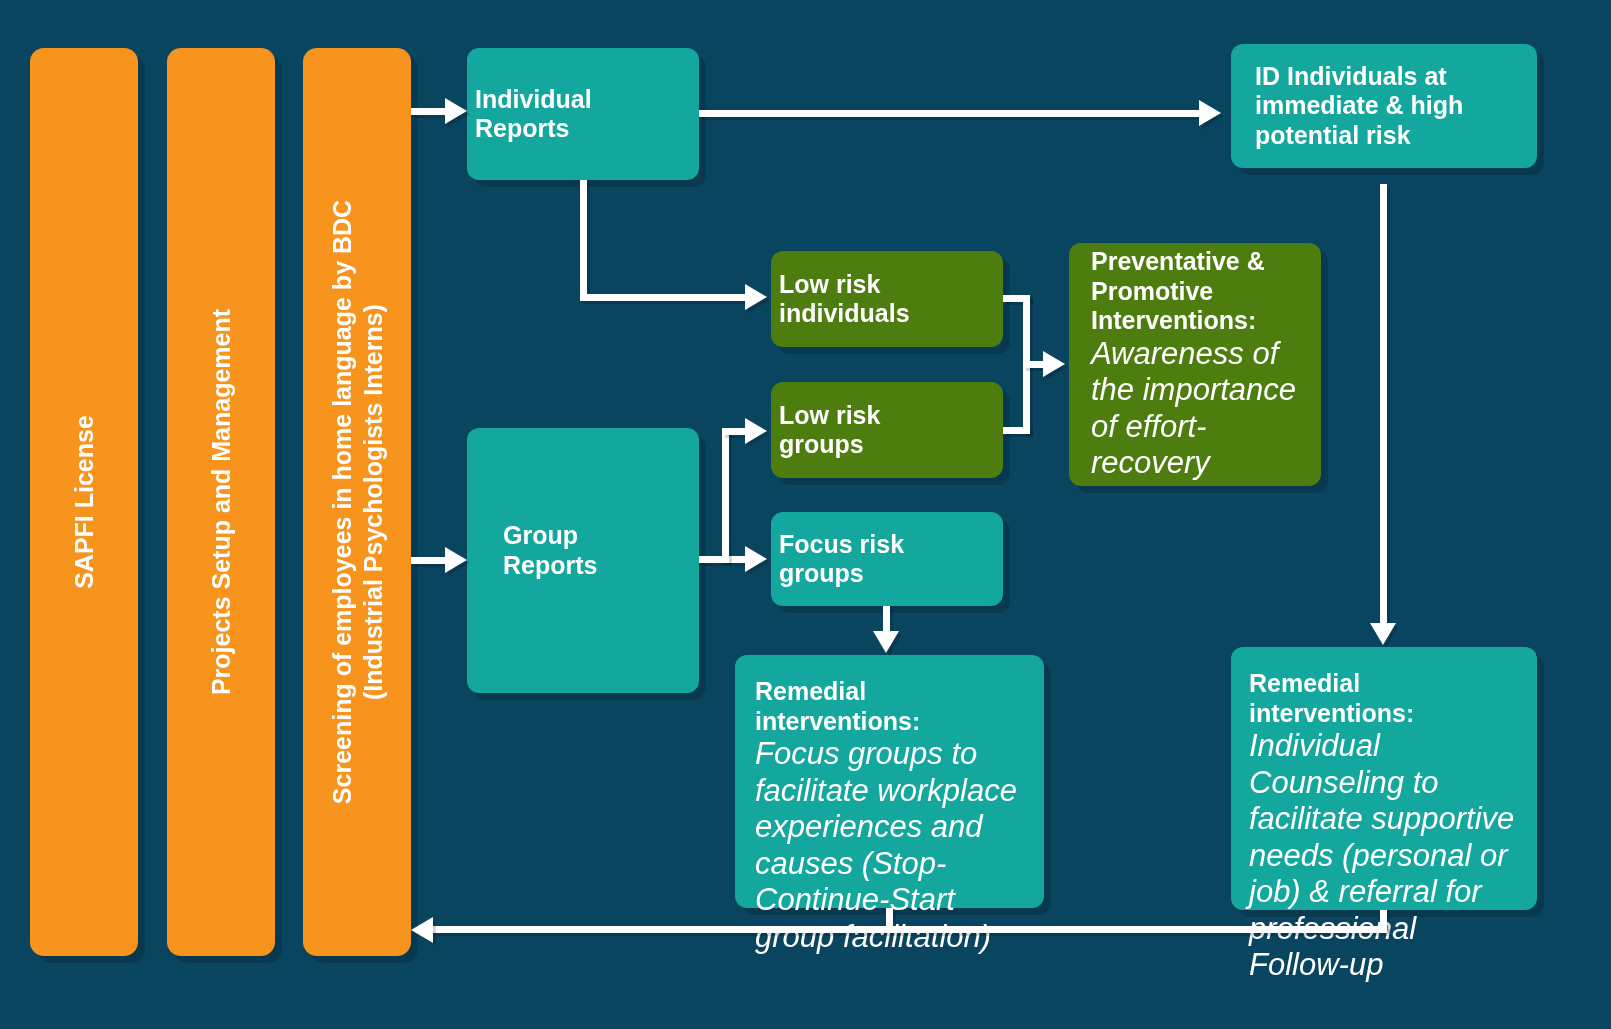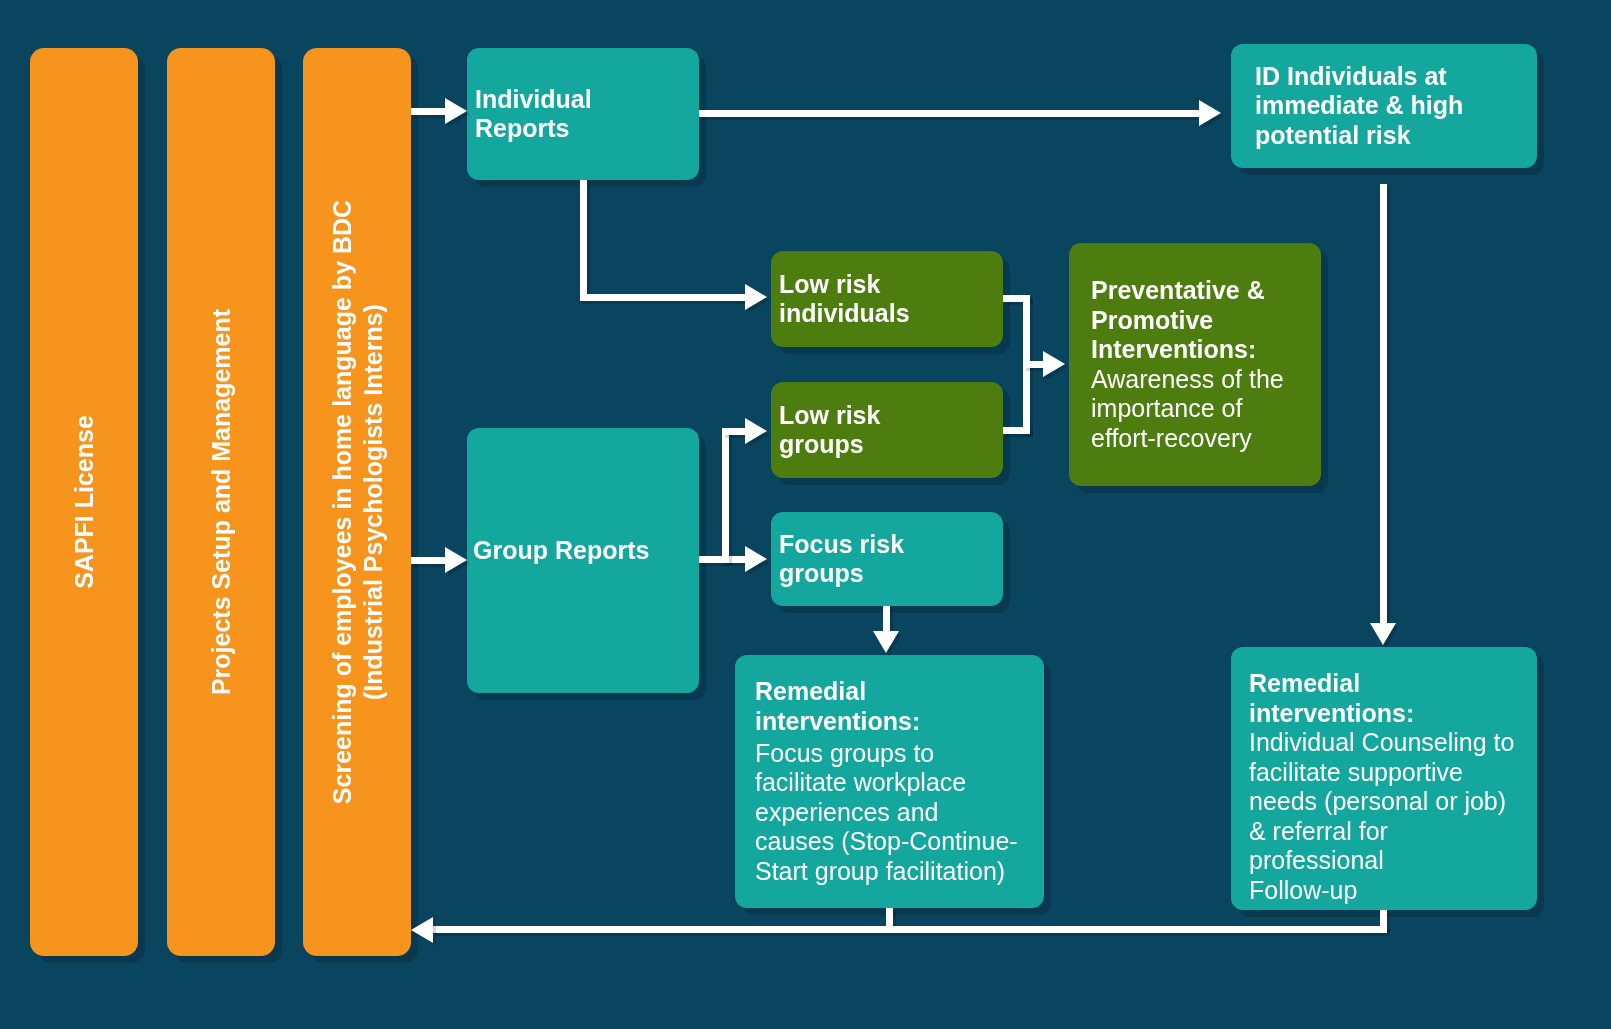--- a/index.html
+++ b/index.html
@@ -56,23 +56,24 @@
   .node.align-top .body { justify-content: space-between; }
 
   .ttl {
     font-weight: bold;
     font-size: 25px;
     line-height: 1.18;
     margin: 0;
   }
   .sub {
     font-weight: normal;
-    font-size: 25px;
+    font-size: 31px;
     line-height: 1.18;
     margin: 0;
+    font-style: italic;
   }
   .gap { height: 20px; }
   .gap-sm { height: 10px; }
 
   
   .seg {
     position: absolute;
     background: #ffffff;
     box-shadow: 3px 3px 0 rgba(0,0,0,0.16);
   }
@@ -138,21 +139,21 @@
     </div>
   </div>
 
   <div class="node teal" style="left:771px; top:512px; width:232px; height:94px;">
     <div class="body">
       <p class="ttl"><span>Focus risk</span><br><span>groups</span></p>
     </div>
   </div>
 
   <div class="node teal" style="left:467px; top:428px; width:232px; height:265px;">
-    <div class="body" style="padding:16px 6px;">
+    <div class="body" style="padding:16px 36px;">
       <p class="ttl">Group Reports</p>
       <div class="gap"></div>
     </div>
   </div>
 
   <div class="node green" style="left:1069px; top:243px; width:252px; height:243px;">
     <div class="body" style="padding:14px 22px;">
       <p class="ttl">Preventative &amp; Promotive Interventions:</p>
       <p class="sub">Awareness of the importance of effort-recovery</p>
     </div>

